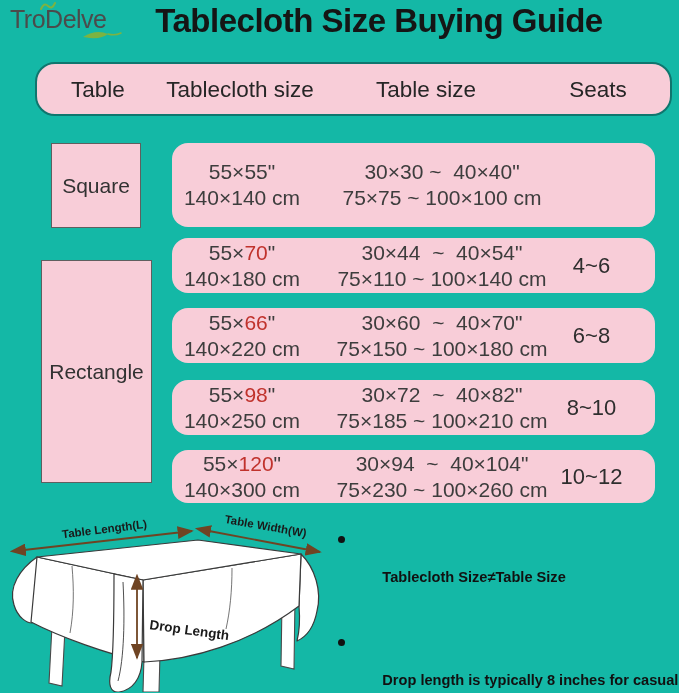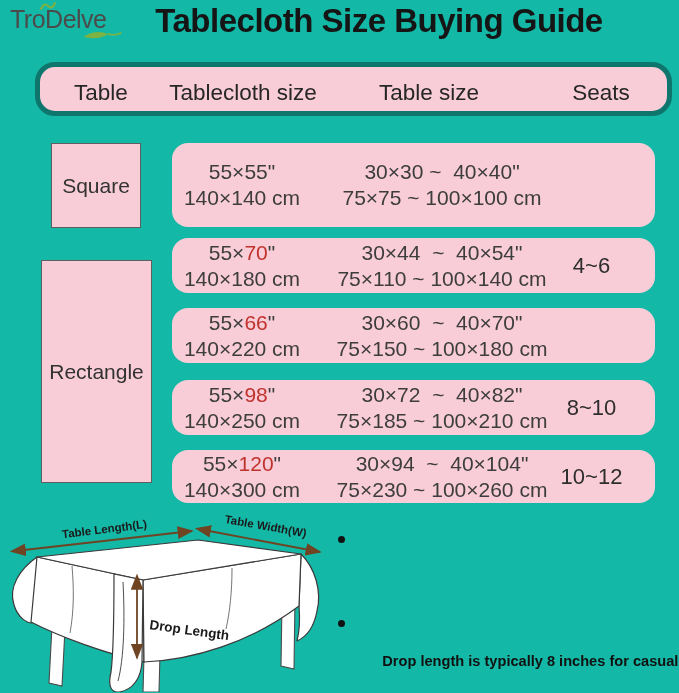--- a/index.html
+++ b/index.html
@@ -14,21 +14,21 @@
   }
   .logo .accent-top{position:absolute;left:29px;top:-4px;}
   .logo .accent-leaf{position:absolute;left:72px;top:26px;}
   .page-title{
     position:absolute;left:144px;top:2px;width:470px;text-align:center;
     font-size:33px;font-weight:600;color:#151515;letter-spacing:-0.5px;
   }
   
   .header-bar{
     position:absolute;left:35px;top:62px;width:637px;height:54px;
-    background:#f8cdd8;border:5px solid #0f766e;border-radius:20px;box-sizing:border-box;
+    background:#f8cdd8;border:2px solid #0f766e;border-radius:20px;box-sizing:border-box;
   }
   .header-bar span{
     position:absolute;top:0;height:52px;line-height:52px;text-align:center;
     font-size:22.5px;color:#262626;
   }
   .hc1{left:11px;width:100px;}
   .hc2{left:123px;width:160px;}
   .hc3{left:309px;width:160px;}
   .hc4{left:481px;width:160px;}
 
@@ -108,20 +108,21 @@
 
   <div class="size-row r2">
     <div class="col c1"><span>55×</span><span class="num red">70</span><span>"</span><br><span>140×180 cm</span></div>
     <div class="col c2"><span>30×44  ~  40×54"</span><br><span>75×110 ~ 100×140 cm</span></div>
     <div class="col c3">4~6</div>
   </div>
 
   <div class="size-row r3">
     <div class="col c1"><span>55×</span><span class="num red">66</span><span>"</span><br><span>140×220 cm</span></div>
     <div class="col c2"><span>30×60  ~  40×70"</span><br><span>75×150 ~ 100×180 cm</span></div>
+    <div class="col c3">6~8</div>
   </div>
 
   <div class="size-row r4">
     <div class="col c1"><span>55×</span><span class="num red">98</span><span>"</span><br><span>140×250 cm</span></div>
     <div class="col c2"><span>30×72  ~  40×82"</span><br><span>75×185 ~ 100×210 cm</span></div>
     <div class="col c3">8~10</div>
   </div>
 
   <div class="size-row r5">
     <div class="col c1"><span>55×</span><span class="num red">120</span><span>"</span><br><span>140×300 cm</span></div>
@@ -171,20 +172,21 @@
     </g>
 
     <text x="103" y="22" transform="rotate(-7 103 22)" text-anchor="middle" font-family="Liberation Sans, sans-serif" font-size="11.5" font-weight="bold" fill="#1a1a1a">Table Length(L)</text>
     <text x="263" y="19" transform="rotate(10 263 19)" text-anchor="middle" font-family="Liberation Sans, sans-serif" font-size="11.5" font-weight="bold" fill="#1a1a1a">Table Width(W)</text>
     <text x="147" y="118" transform="rotate(8 147 118)" font-family="Liberation Sans, sans-serif" font-size="13.5" font-weight="bold" fill="#1a1a1a">Drop Length</text>
   </svg>
 
   <div class="notes">
     <div class="note n1">
       <span class="dot"></span>
+      <span>Tablecloth Size≠Table Size</span>
     </div>
     <div class="note n2">
       <span class="dot"></span>
       <span>Drop length is typically 8 inches for casual</span><br>
       
     </div>
 
   </div>
 
 </div>

